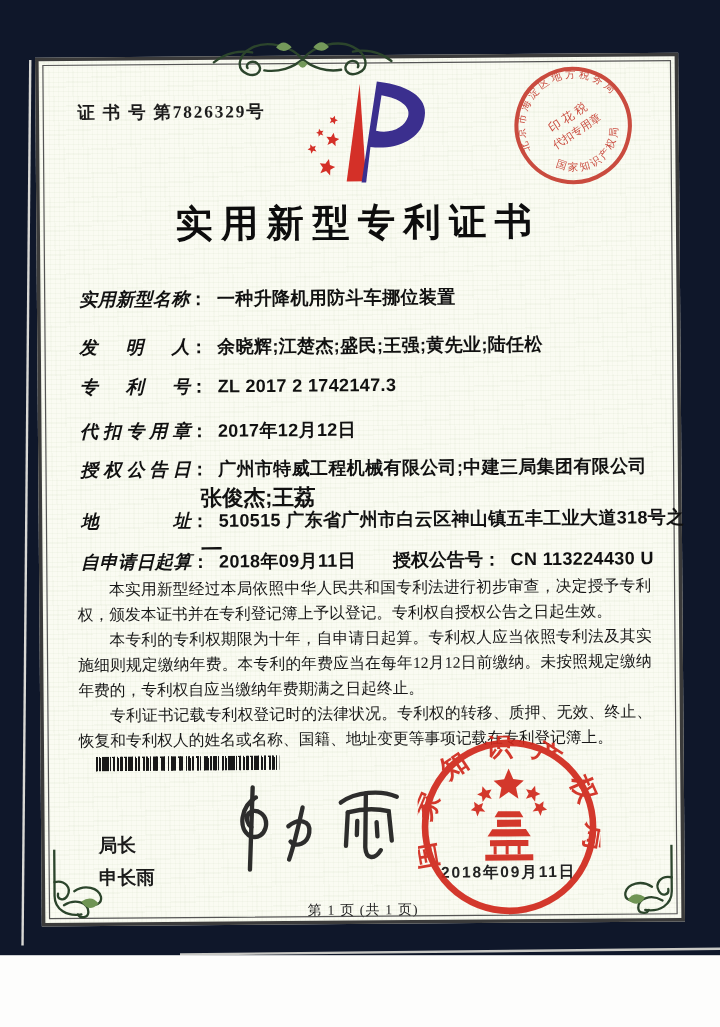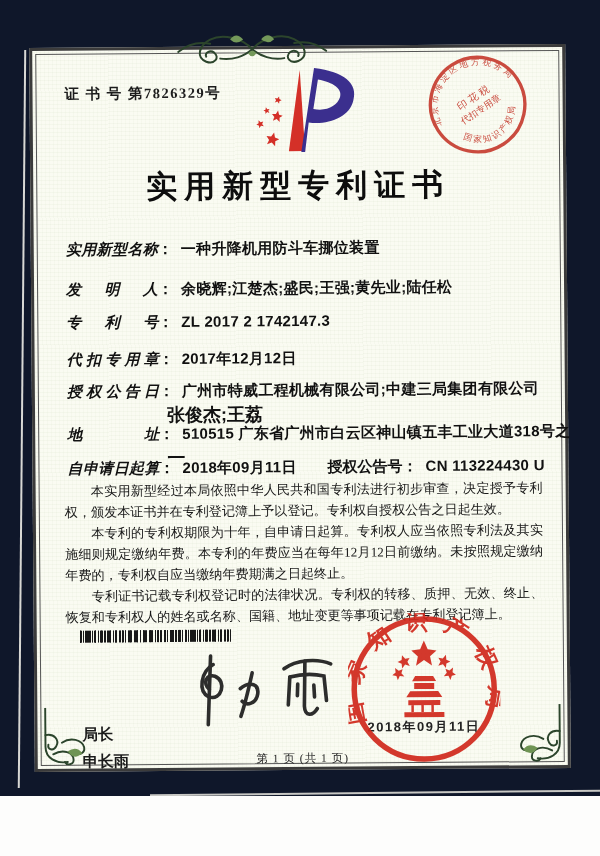--- a/index.html
+++ b/index.html
@@ -45,21 +45,21 @@
     font-size:13.1px; line-height:21px; text-align:justify; }
   .paras p { text-indent:2em; }
 
   .barcode { position:absolute; left:43px; top:580px; width:153px; height:12px;
     background-image:
       repeating-linear-gradient(90deg, #181818 0 1px, transparent 1px 3px),
       repeating-linear-gradient(90deg, #181818 0 2px, transparent 2px 7px),
       repeating-linear-gradient(90deg, #181818 0 1px, transparent 1px 5px);
   }
 
-  .director { position:absolute; left:45px; top:670px; font-size:15.5px; line-height:27px;
+  .director { position:absolute; left:45px; top:641px; font-size:15.5px; line-height:27px;
     font-weight:600; color:#1b1b1b; font-family:"Liberation Sans", sans-serif; }
   .signature { position:absolute; left:150px; top:593px; width:160px; height:100px; }
 
   .office-stamp { position:absolute; left:311px; top:565px; width:152px; height:152px; z-index:3; }
   .issue-date { position:absolute; left:330px; top:670px; z-index:2; font-size:13px;
     font-weight:bold; letter-spacing:1.5px; color:#222;
     font-family:"Liberation Sans", sans-serif; }
 
   .page-footer { position:absolute; left:0; top:702px; width:100%; text-align:center;
     font-size:11.5px; letter-spacing:1px; color:#222; }

